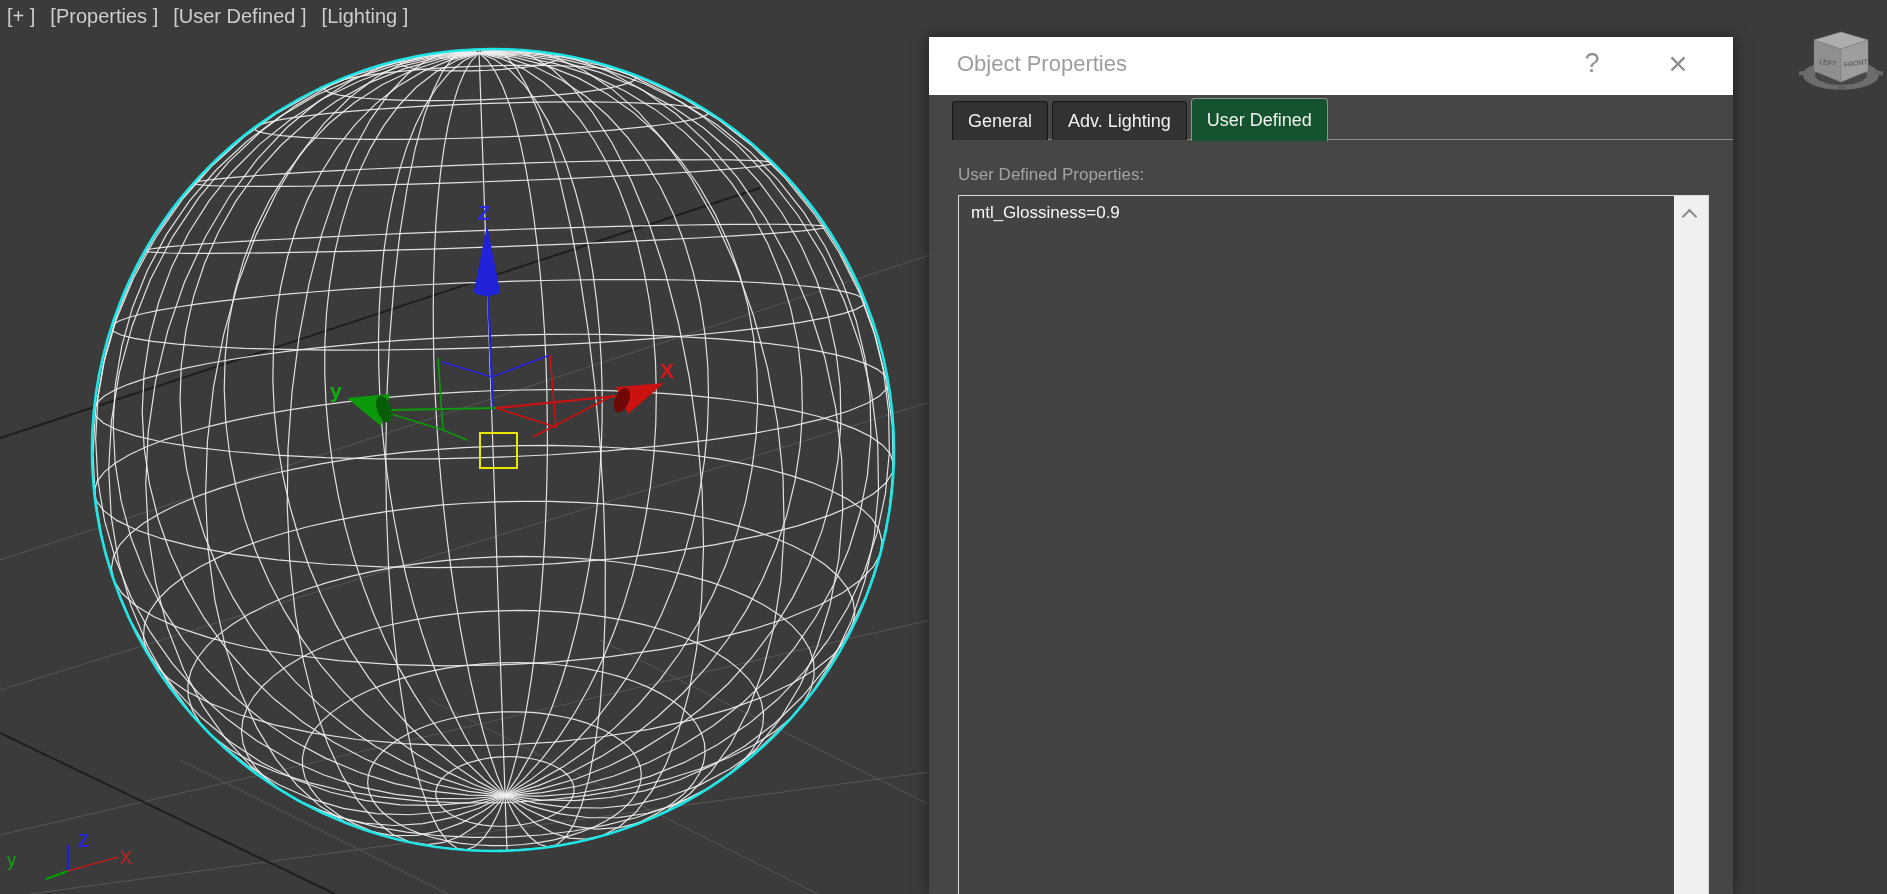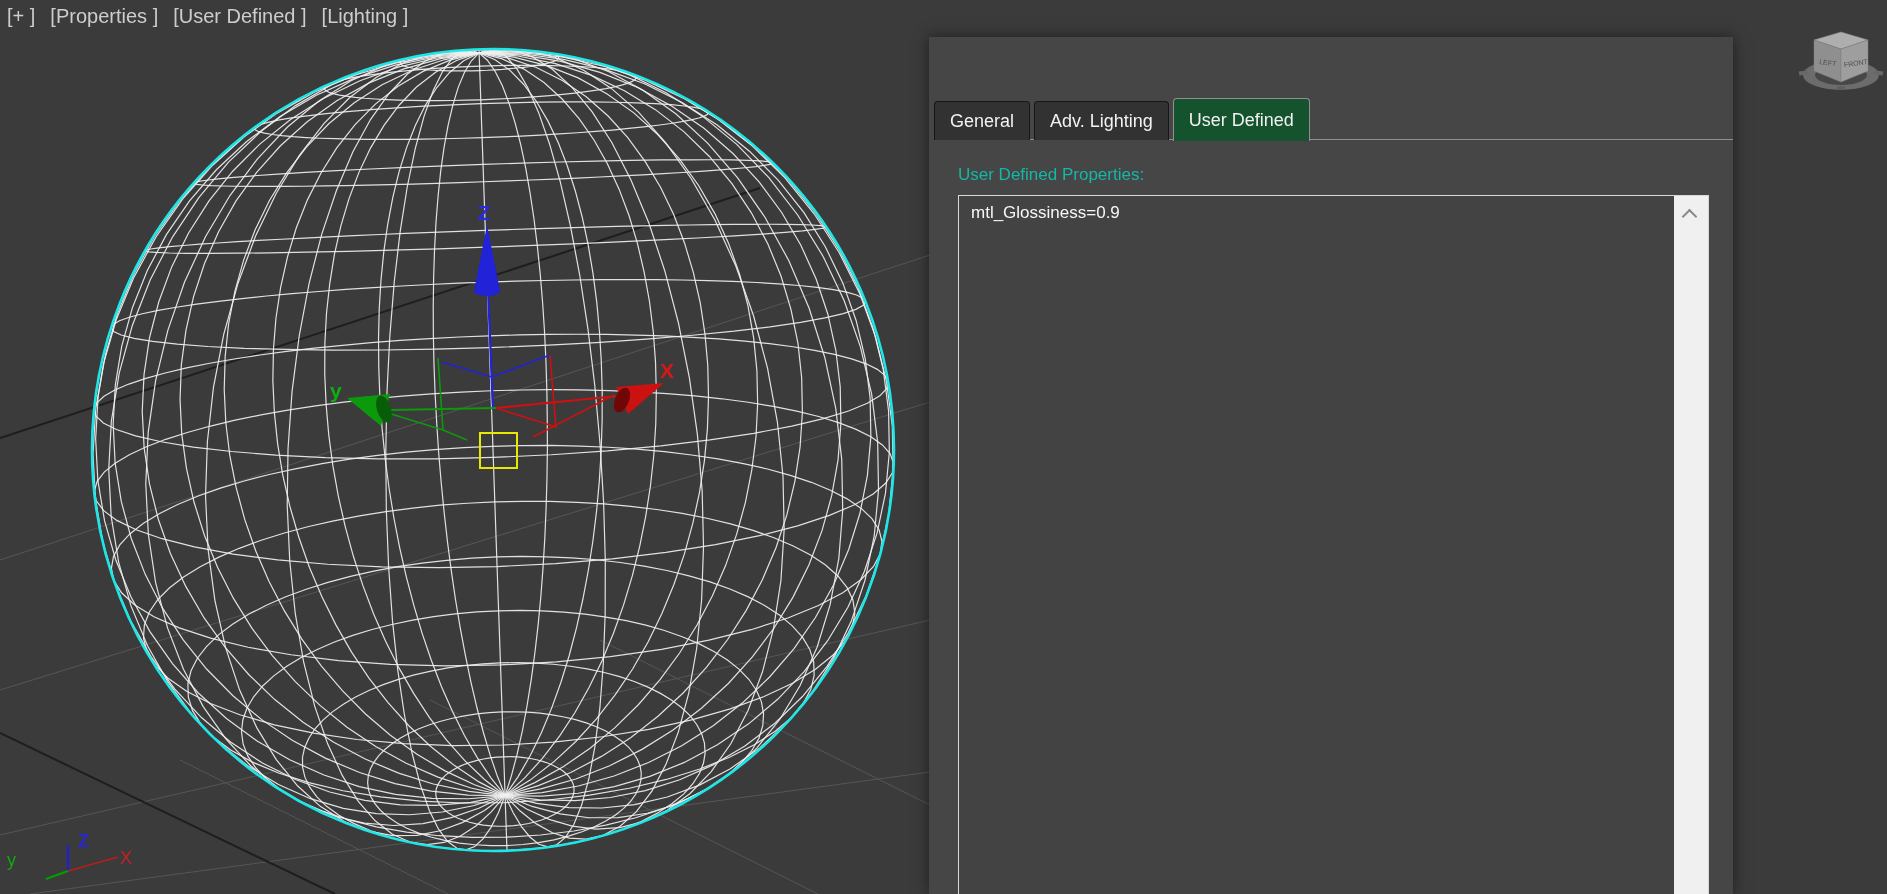--- a/index.html
+++ b/index.html
@@ -16,29 +16,29 @@
   
   .dialog{position:absolute;left:929px;top:37px;width:804px;height:857px;background:#464646;
           box-shadow:0 0 14px rgba(0,0,0,.5);z-index:5;}
   .titlebar{position:absolute;top:0;left:0;right:0;height:58px;background:#ffffff;}
   .title{position:absolute;left:28px;top:14px;font-size:22px;color:#9d9d9d;}
   .btn-help{position:absolute;left:648px;top:11px;width:30px;height:36px;font-size:27px;color:#8f8f8f;
             text-align:center;cursor:pointer;}
   .btn-close{position:absolute;left:732px;top:13px;width:34px;height:34px;font-size:25px;color:#8f8f8f;
              text-align:center;cursor:pointer;}
 
-  .tabrow{position:absolute;top:61px;left:5px;right:0;height:42px;display:flex;align-items:flex-end;}
+  .tabrow{position:absolute;top:61px;left:23px;right:0;height:42px;display:flex;align-items:flex-end;}
   .tabrow::after{content:'';position:absolute;left:0;right:0;bottom:0;height:0;border-top:1px solid #8f8f8f;}
   .tab{height:38px;line-height:38px;padding:0 15px;margin-right:4px;font-size:18px;color:#f2f2f2;
        background:#323232;border:1px solid #161616;border-bottom:none;border-radius:4px 4px 0 0;
        cursor:pointer;position:relative;z-index:1;}
   .tab.active{height:42px;line-height:42px;background:#14532d;border:1px solid #909090;border-bottom:none;
               z-index:3;margin-bottom:-1px;}
 
-  .props-label{position:absolute;left:29px;top:128px;font-size:17px;color:#14b8a6;}
+  .props-label{position:absolute;left:29px;top:128px;font-size:17px;color:#a3a3a3;}
   .textbox{position:absolute;left:29px;top:158px;right:24px;bottom:-2px;background:#434343;
            border:1px solid #d9d9d9;cursor:text;}
   .textbox-content{position:absolute;left:0;top:0;right:34px;bottom:0;padding:7px 12px;
                    font-size:17px;color:#f7f7f7;white-space:pre;}
   .vscroll{position:absolute;top:0;right:0;bottom:0;width:34px;background:#f0f0f0;cursor:default;}
   .vscroll .up{position:absolute;top:12px;left:9px;width:12px;height:12px;}
   .vscroll .up::before{content:'';position:absolute;left:1px;top:3px;width:9px;height:9px;
         border-top:2px solid #8a8a8a;border-right:2px solid #8a8a8a;transform:rotate(-45deg);}
 
   .viewcube{position:absolute;left:1795px;top:20px;z-index:4;cursor:pointer;}
@@ -134,20 +134,25 @@
   </svg>
 
   <div class="vp-label">
     <span>[+ ]</span>
     <span>[Properties ]</span>
     <span>[User Defined ]</span>
     <span>[Lighting ]</span>
   </div>
 
   <div class="dialog">
+    <div class="titlebar">
+      <div class="title">Object Properties</div>
+      <div class="btn-help">?</div>
+      <div class="btn-close">✕</div>
+    </div>
 
     <div class="tabrow">
       <div class="tab">General</div>
       <div class="tab">Adv. Lighting</div>
       <div class="tab active">User Defined</div>
     </div>
 
     <div class="props-label">User Defined Properties:</div>
 
     <div class="textbox">

